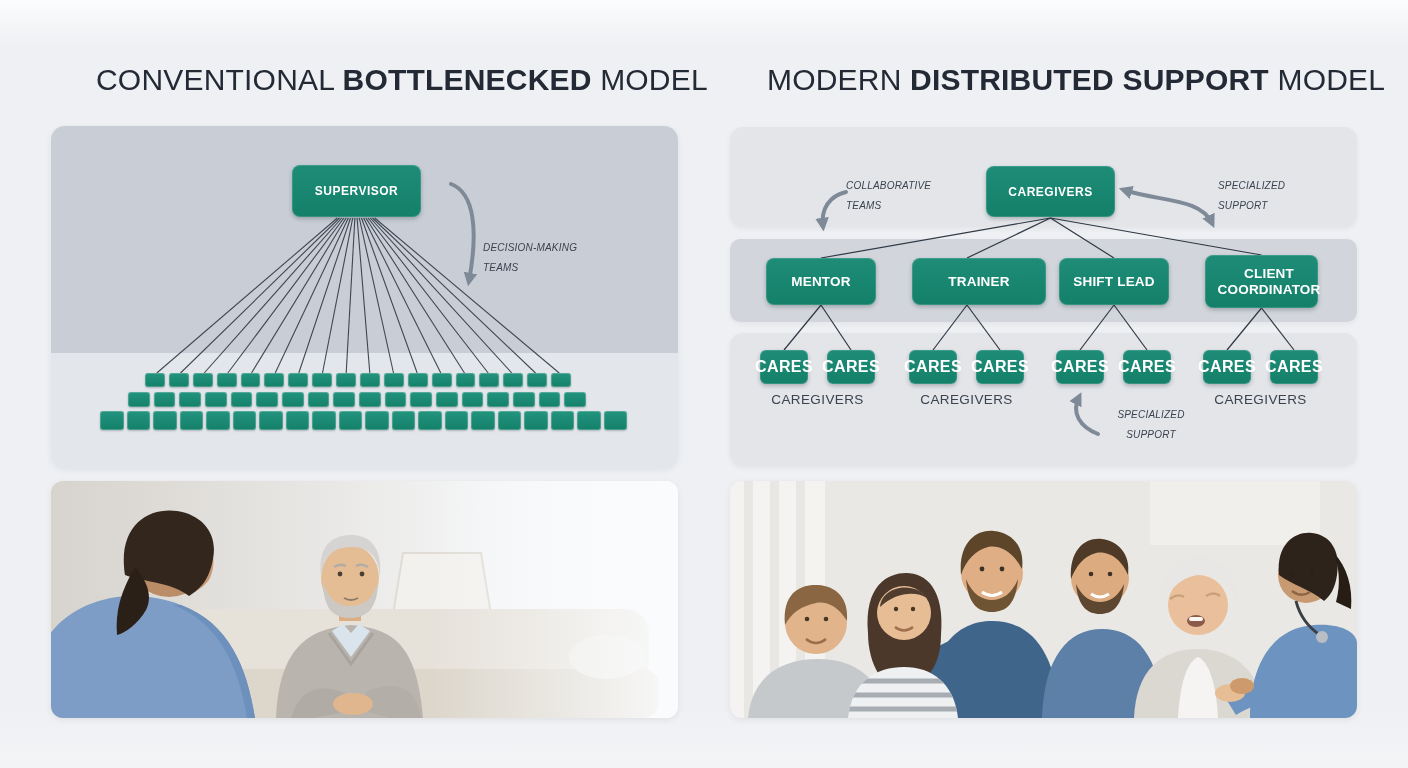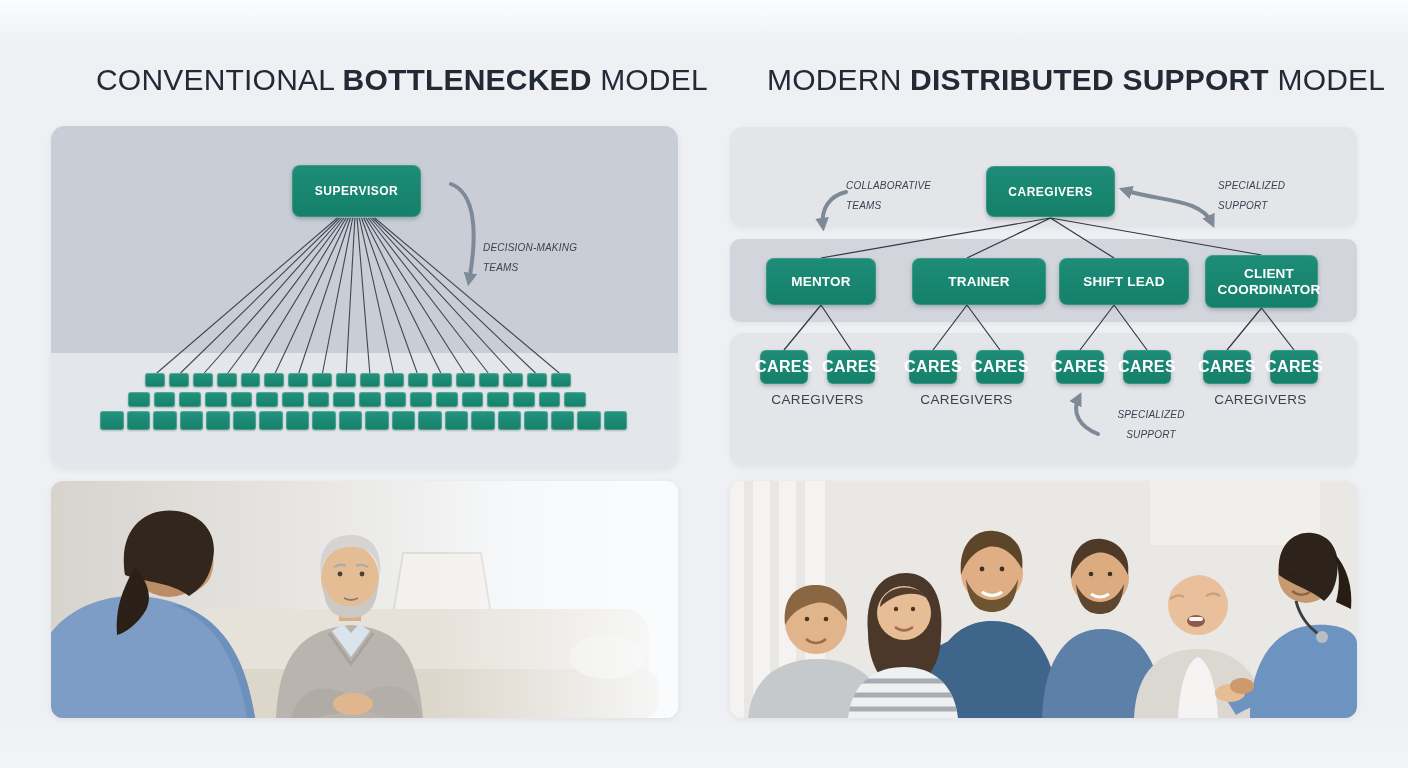--- a/index.html
+++ b/index.html
@@ -251,21 +251,21 @@
         <div class="teal-box lead-box" style="left: 182px; top: 132px; width: 134px; height: 47px;">
           <span>TRAINER</span>
         </div>
         <div class="teal-box cares-box" style="left: 179px; top: 224px;">
           <span>CARES</span>
         </div>
         <div class="teal-box cares-box" style="left: 246px; top: 224px;">
           <span>CARES</span>
         </div>
         <div class="team-caption" style="left: 236.5px;">CAREGIVERS</div>
-        <div class="teal-box lead-box" style="left: 329px; top: 132px; width: 130px; height: 47px; text-align: center;">
+        <div class="teal-box lead-box" style="left: 329px; top: 132px; width: 110px; height: 47px; text-align: center;">
           <span>SHIFT LEAD</span>
         </div>
         <div class="teal-box cares-box" style="left: 326px; top: 224px;">
           <span>CARES</span>
         </div>
         <div class="teal-box cares-box" style="left: 393px; top: 224px;">
           <span>CARES</span>
         </div>
         <div class="teal-box lead-box" style="left: 475px; top: 129px; width: 113px; height: 53px; padding-left: 19px;">
           <span>CLIENT COORDINATOR</span>

